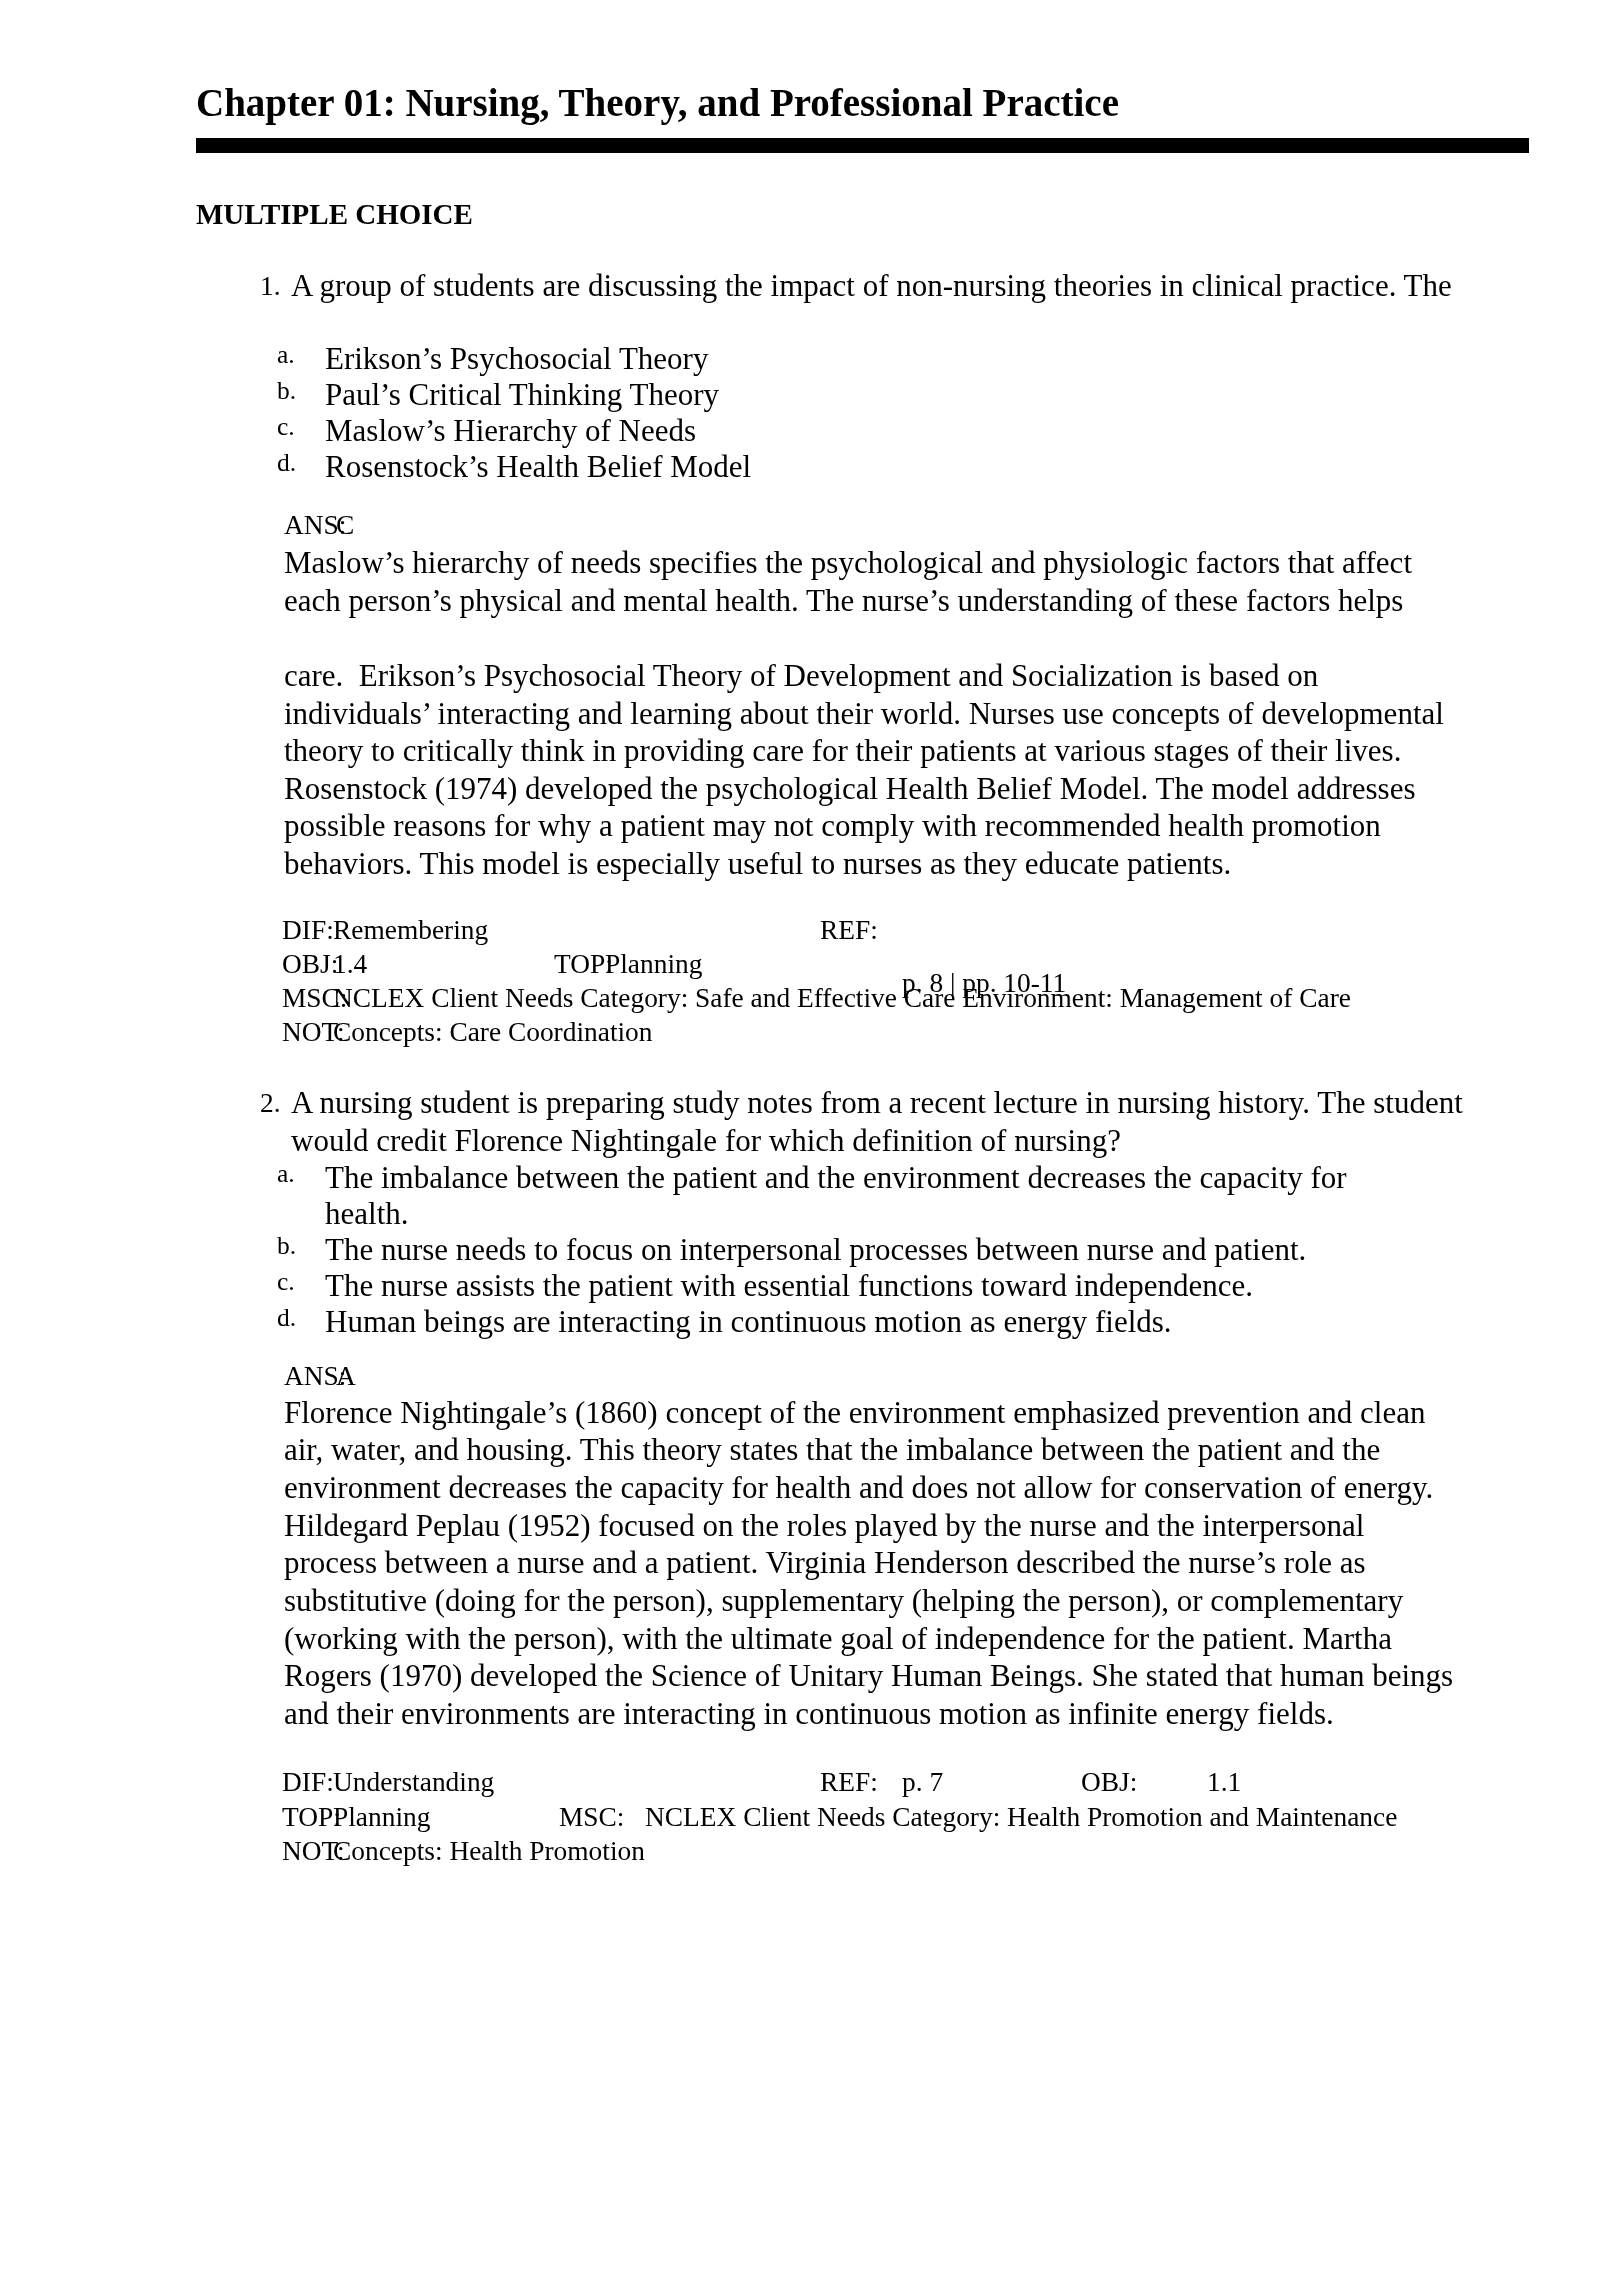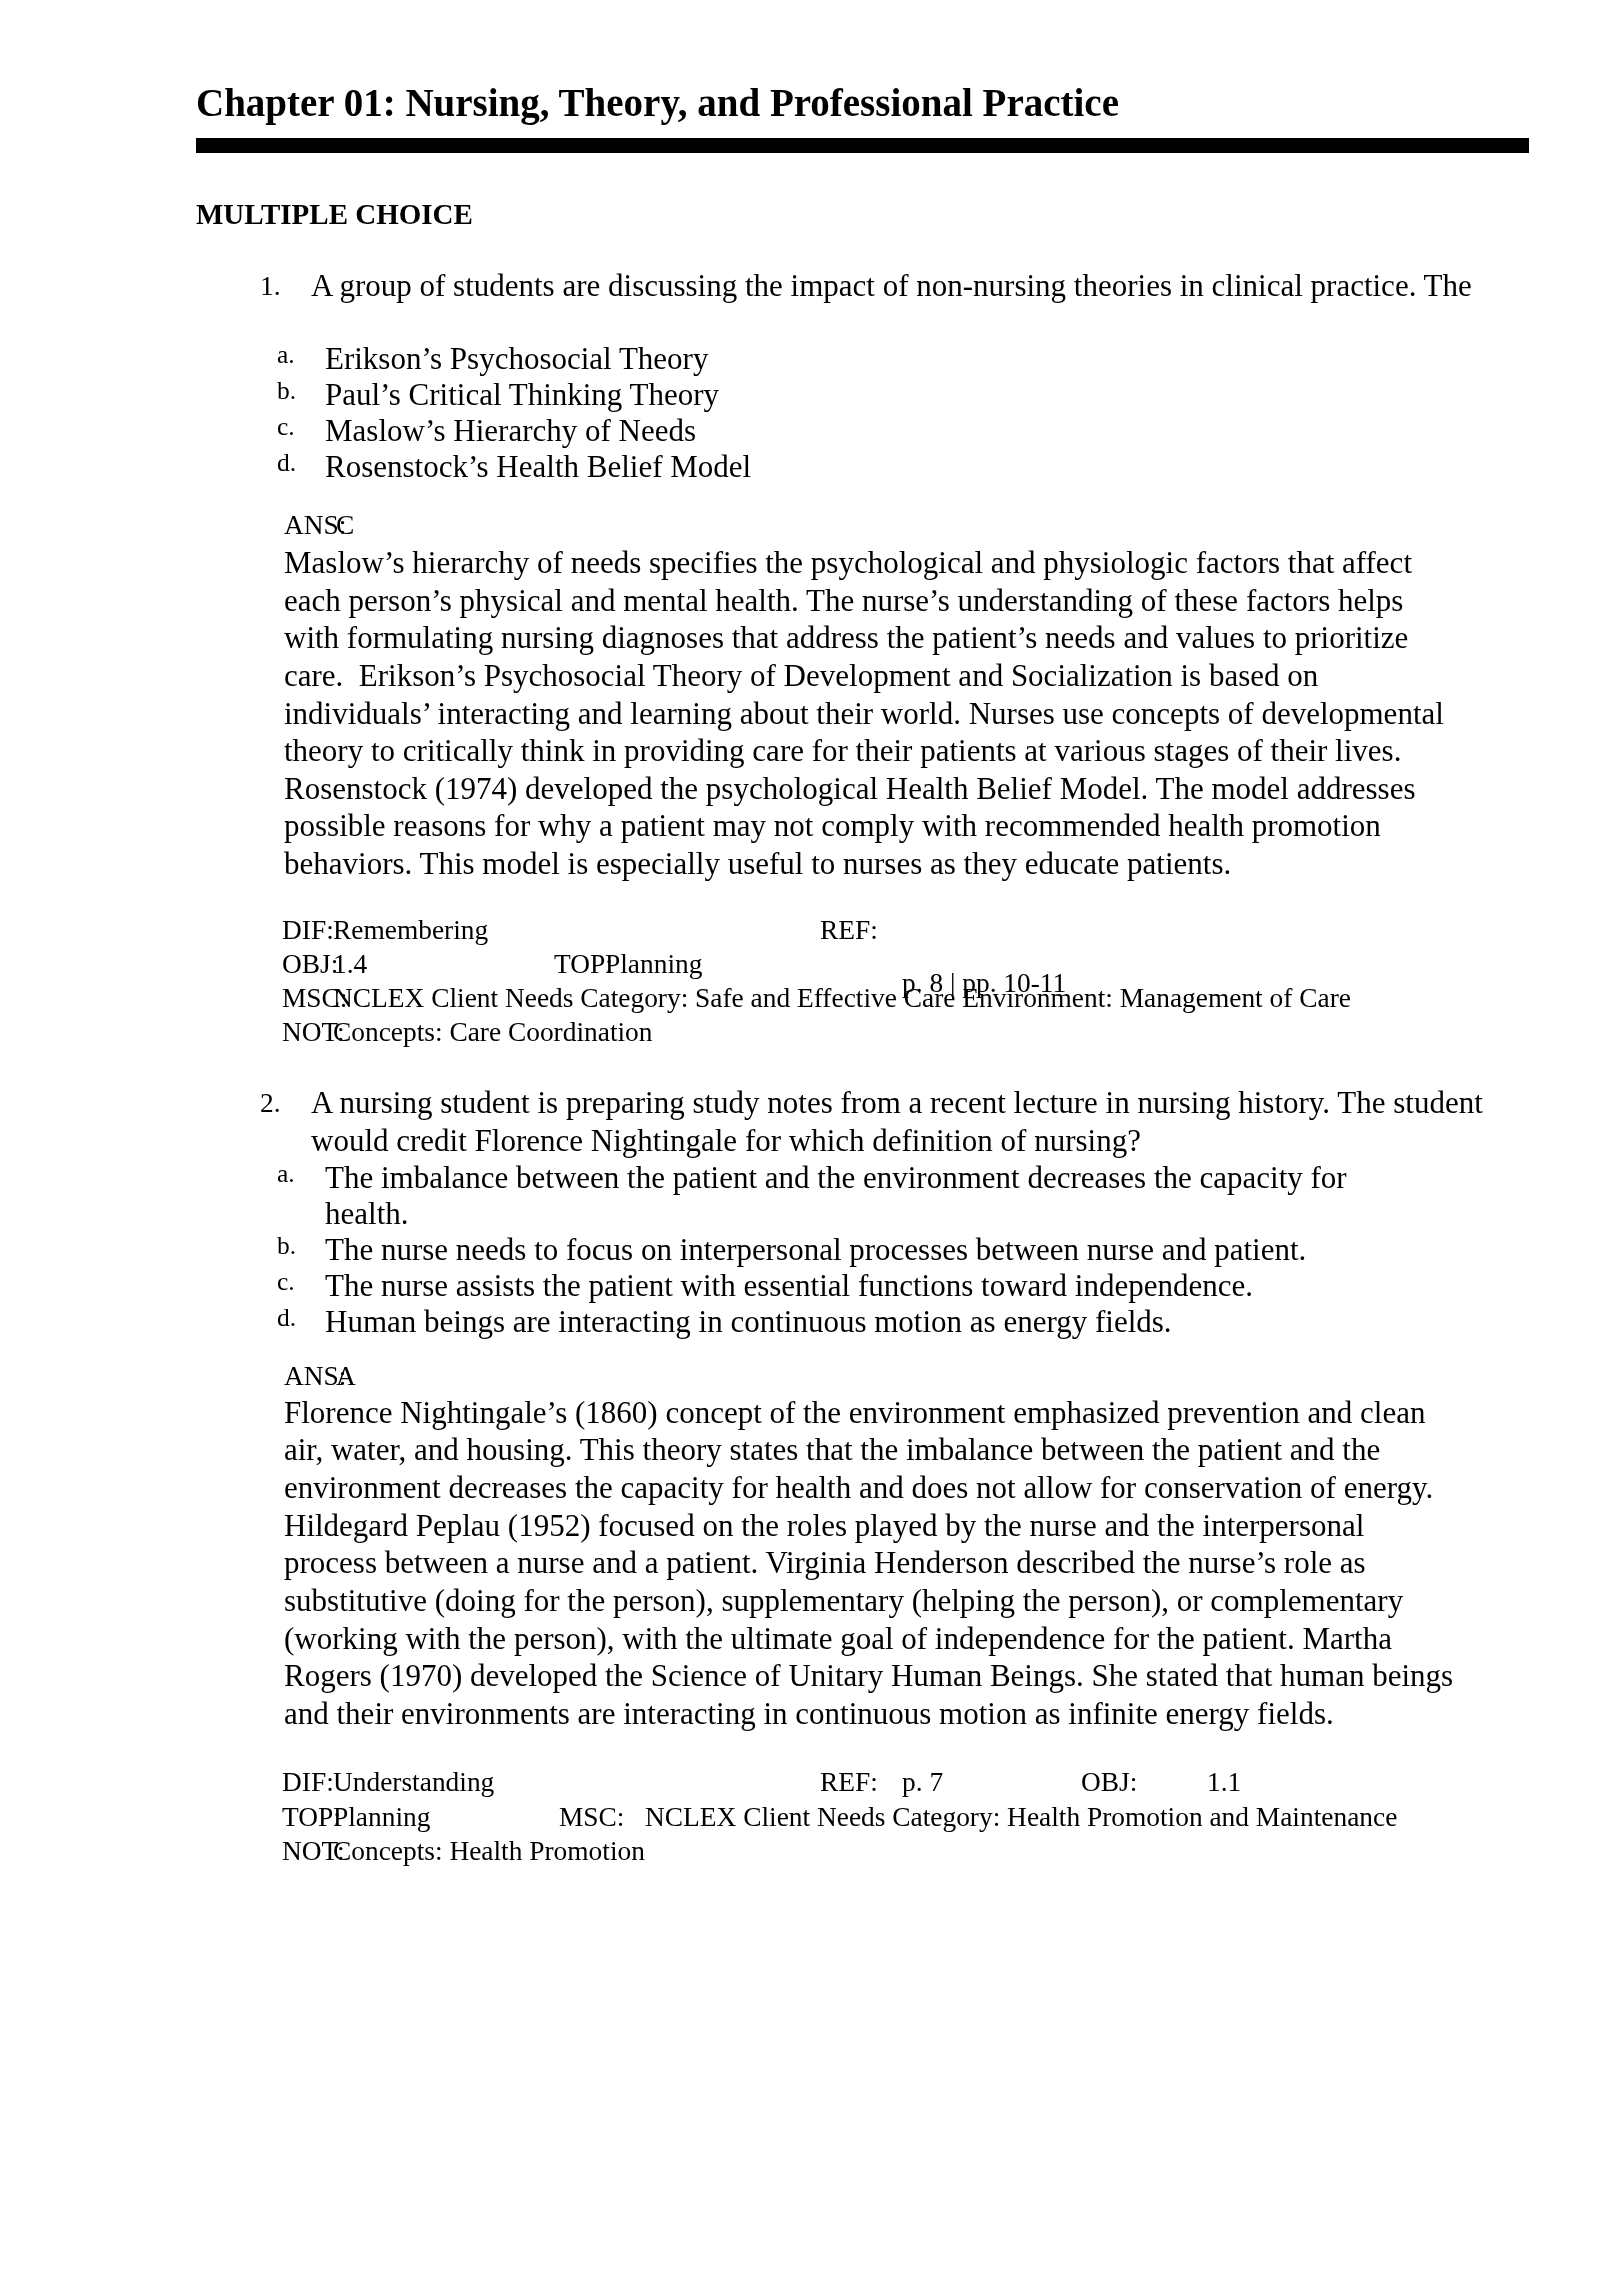--- a/index.html
+++ b/index.html
@@ -5,21 +5,21 @@
 <style>
   html,body{margin:0;padding:0;}
   body{width:1623px;height:2293px;background:#ffffff;position:relative;
        font-family:"Liberation Serif","DejaVu Serif",serif;color:#000;}
   .page{position:absolute;left:0;top:0;width:1623px;height:2293px;background:#fff;overflow:hidden;}
   .t{position:absolute;white-space:pre;margin:0;}
   .doc-title{left:196px;top:82px;font-size:39px;font-weight:bold;line-height:41px;}
   .title-rule{position:absolute;left:196px;top:138px;width:1333px;height:14.7px;background:#000;}
   .section-heading{left:196px;top:195px;font-size:29px;font-weight:bold;line-height:39px;}
   .qnum{font-size:27.4px;line-height:38px;left:260px;}
-  .stem{left:291px;font-size:31px;line-height:38px;margin-left:20px;}
+  .stem{left:291px;font-size:31px;line-height:38px;}
   .opt-letter{left:277px;font-size:25.5px;line-height:36px;}
   .opt-text{left:325px;font-size:31px;line-height:36px;}
   .ans-label{left:284px;font-size:27.4px;line-height:38px;}
   .ans-value{left:336px;font-size:27.4px;line-height:38px;}
   .rat{left:284px;font-size:31px;line-height:38px;}
   .meta{font-size:27.4px;line-height:34px;}
   .m-l1{left:282px;} .m-v1{left:333px;}
   .m-ref{left:820px;} .m-refv{left:902px;}
   .m-obj3{left:1081px;} .m-obj3v{left:1161px;margin-left:46px;}
   .m-top2{left:554px;} .m-top2v{left:605px;}
@@ -44,21 +44,20 @@
   <div class="t opt-letter" style="top:409px">c.</div>
   <div class="t opt-text" style="top:413px">Maslow’s Hierarchy of Needs</div>
   <div class="t opt-letter" style="top:445px">d.</div>
   <div class="t opt-text" style="top:449px">Rosenstock’s Health Belief Model</div>
 
   <div class="t ans-label" style="top:506px">ANS:</div>
   <div class="t ans-value" style="top:506px">C</div>
 
   <div class="t rat" style="top:544px">Maslow’s hierarchy of needs specifies the psychological and physiologic factors that affect</div>
   <div class="t rat" style="top:582px">each person’s physical and mental health. The nurse’s understanding of these factors helps</div>
-  <div class="t rat" style="top:619px">with formulating nursing diagnoses that address the patient’s needs and values to prioritize</div>
   <div class="t rat" style="top:657px">care.  Erikson’s Psychosocial Theory of Development and Socialization is based on</div>
   <div class="t rat" style="top:695px">individuals’ interacting and learning about their world. Nurses use concepts of developmental</div>
   <div class="t rat" style="top:732px">theory to critically think in providing care for their patients at various stages of their lives.</div>
   <div class="t rat" style="top:770px">Rosenstock (1974) developed the psychological Health Belief Model. The model addresses</div>
   <div class="t rat" style="top:807px">possible reasons for why a patient may not comply with recommended health promotion</div>
   <div class="t rat" style="top:845px">behaviors. This model is especially useful to nurses as they educate patients.</div>
 
   <div class="t meta m-l1" style="top:913px">DIF:</div>
   <div class="t meta m-v1" style="top:913px">Remembering</div>
   <div class="t meta m-ref" style="top:913px">REF:</div>

